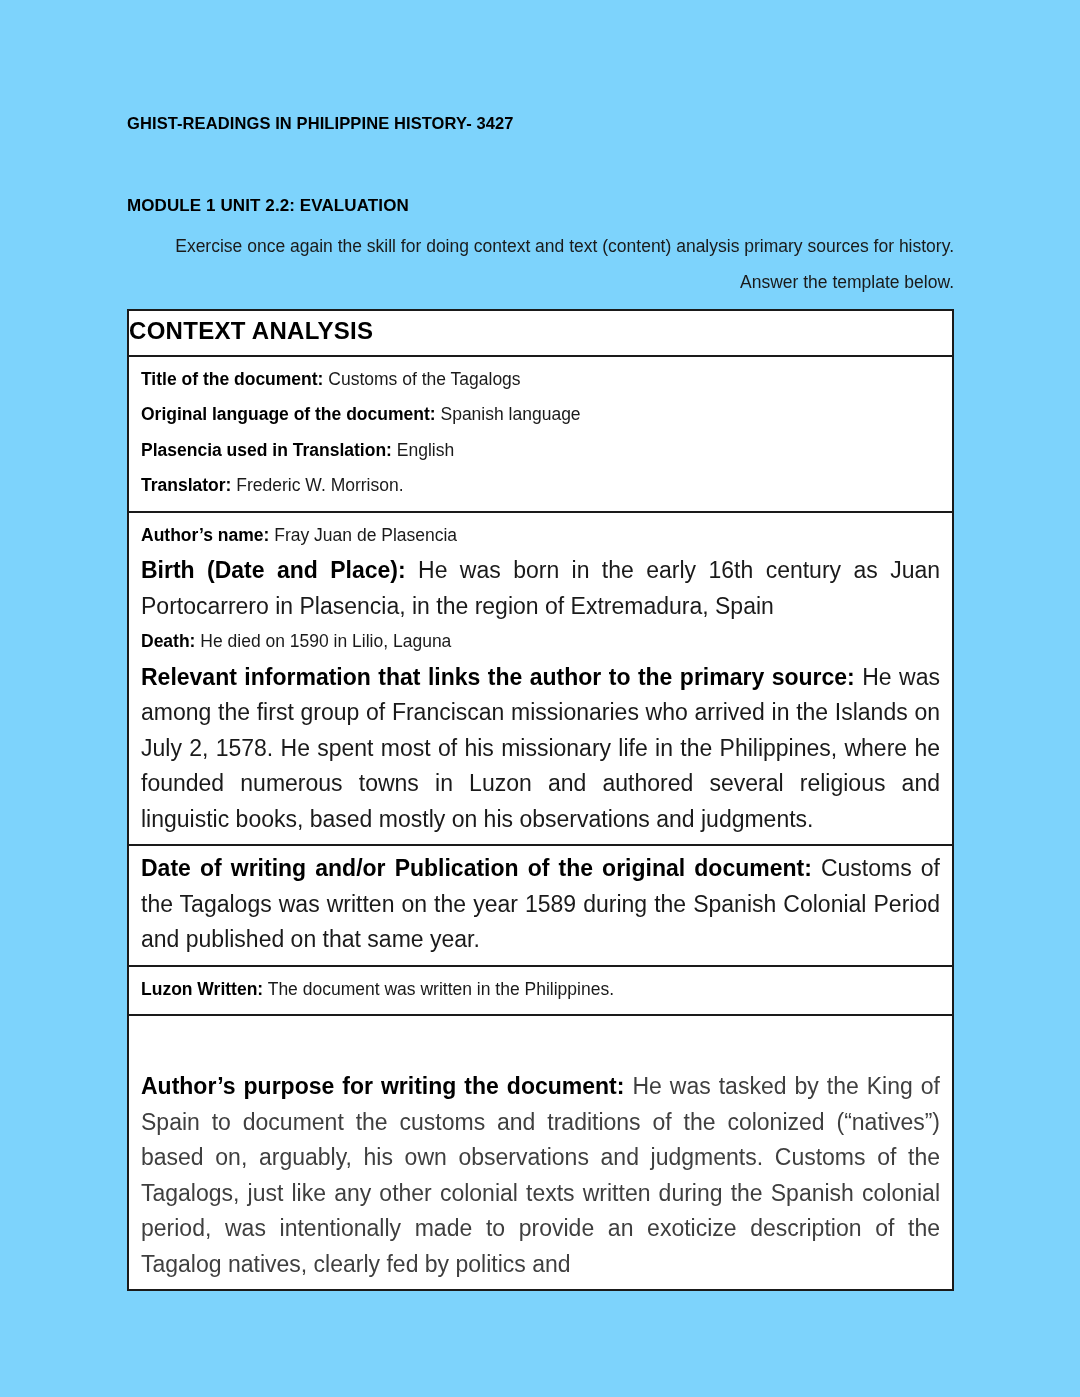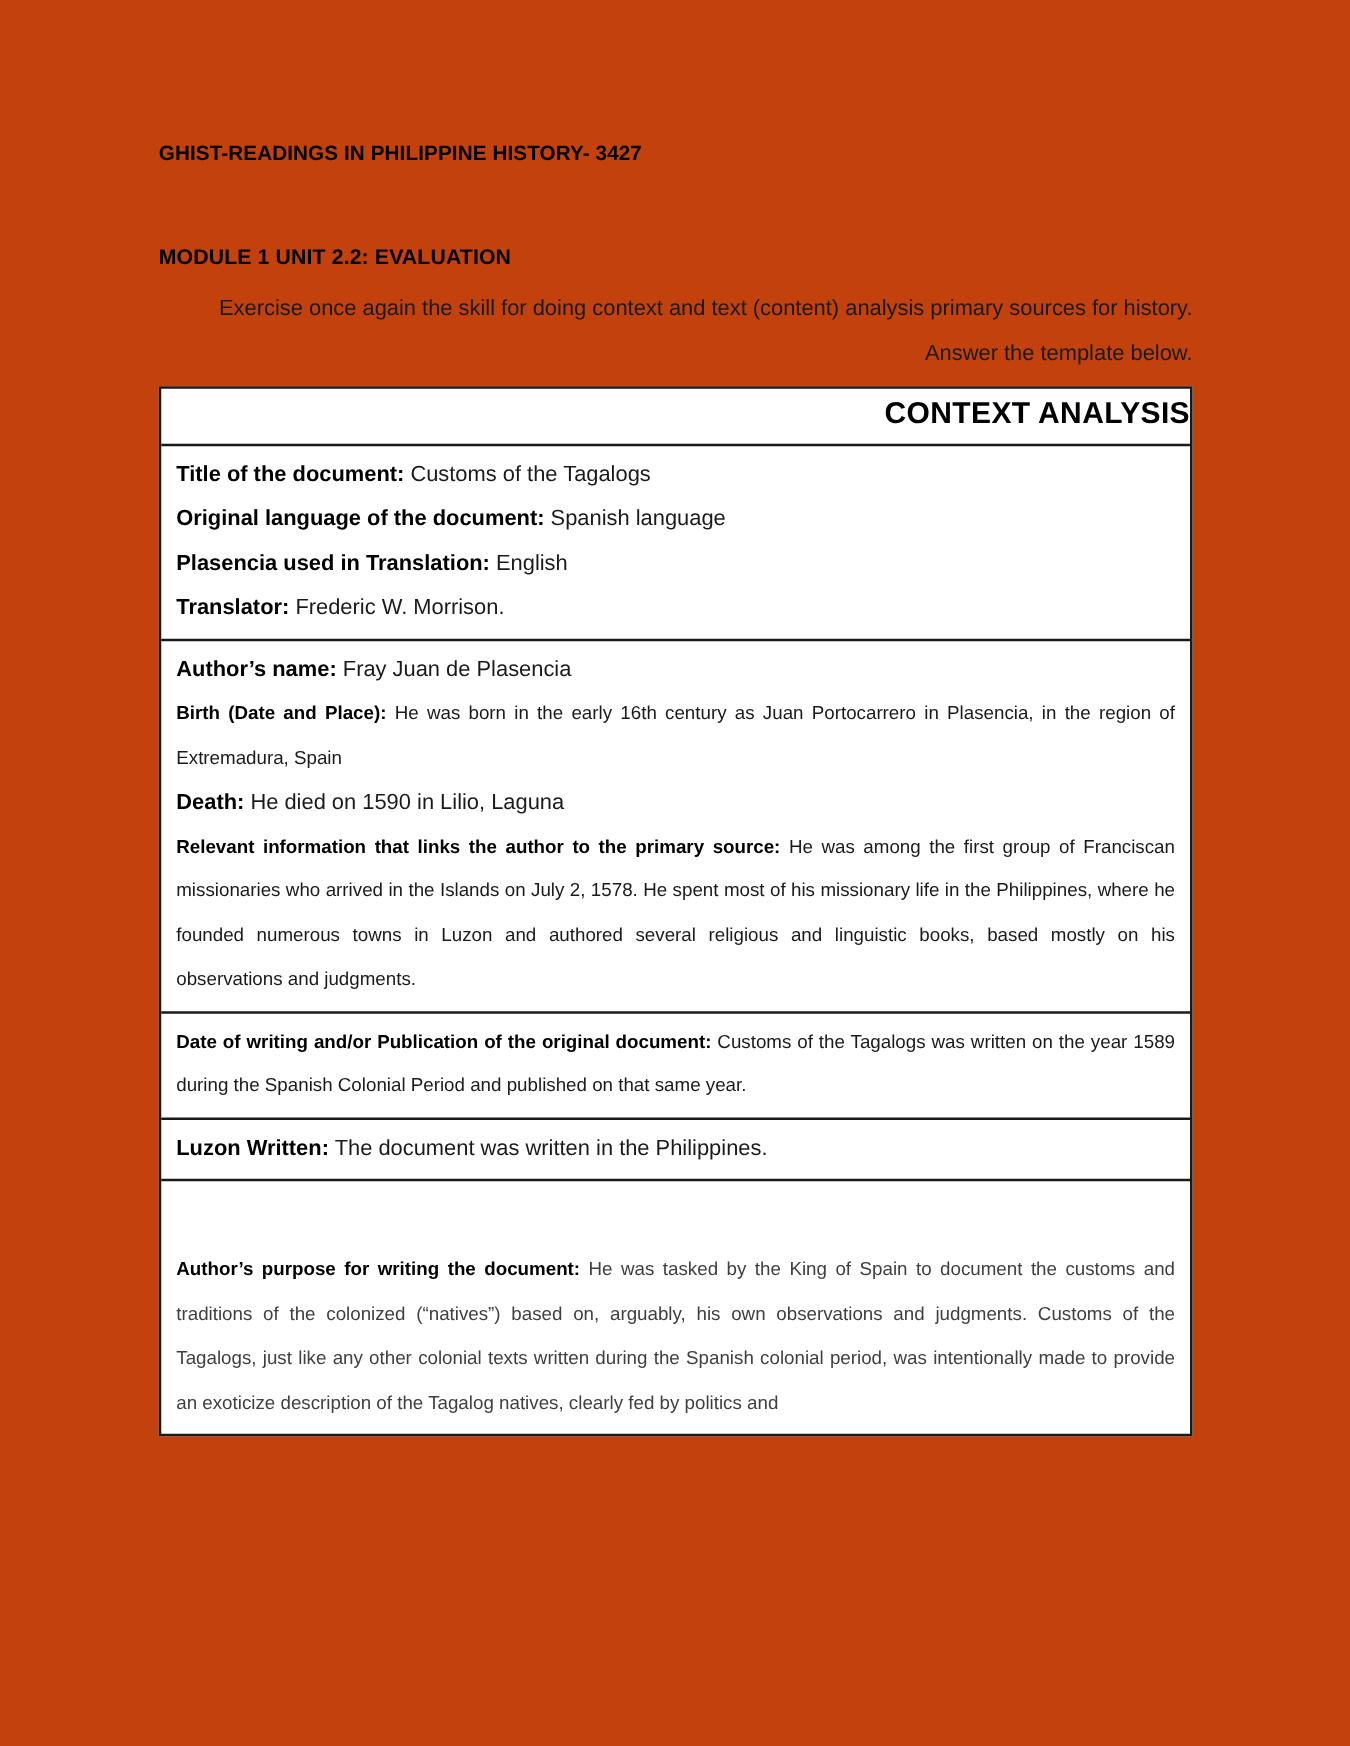--- a/index.html
+++ b/index.html
@@ -14,21 +14,21 @@
     color: #000000;
     -webkit-font-smoothing: antialiased;
   }
 
   .page {
     position: relative;
     width: 1080px;
     height: 1397px;
     box-sizing: border-box;
     padding: 0;
-    background: #c2410c;
+    background: #7dd3fc;
   }
 
   .content {
     position: absolute;
     left: 127px;
     top: 114px;
     width: 827px;
   }
 
   .course-header {
@@ -67,40 +67,40 @@
     background: #fff;
   }
 
   .row {
     border-bottom: 2px solid #1a1a1a;
     padding: 0;
   }
   .row:last-child { border-bottom: none; }
 
   .table-title {
-    text-align: right;
+    text-align: left;
     font-size: 24px;
     font-weight: bold;
     letter-spacing: 0.3px;
     padding: 6px 0 10px 0;
     color: #000;
   }
 
   .cell {
     padding: 5px 12px 7px 12px;
   }
 
   .line {
     font-size: 17.5px;
     line-height: 35.5px;
     color: #1a1a1a;
   }
 
   .para {
-    font-size: 15px;
+    font-size: 23px;
     line-height: 35.5px;
     color: #1a1a1a;
     text-align: justify;
     text-justify: inter-word;
   }
   .para.last-open {
     color: #3f3f3f;
     margin-top: 48px;
   }
   .para.last-open b,

